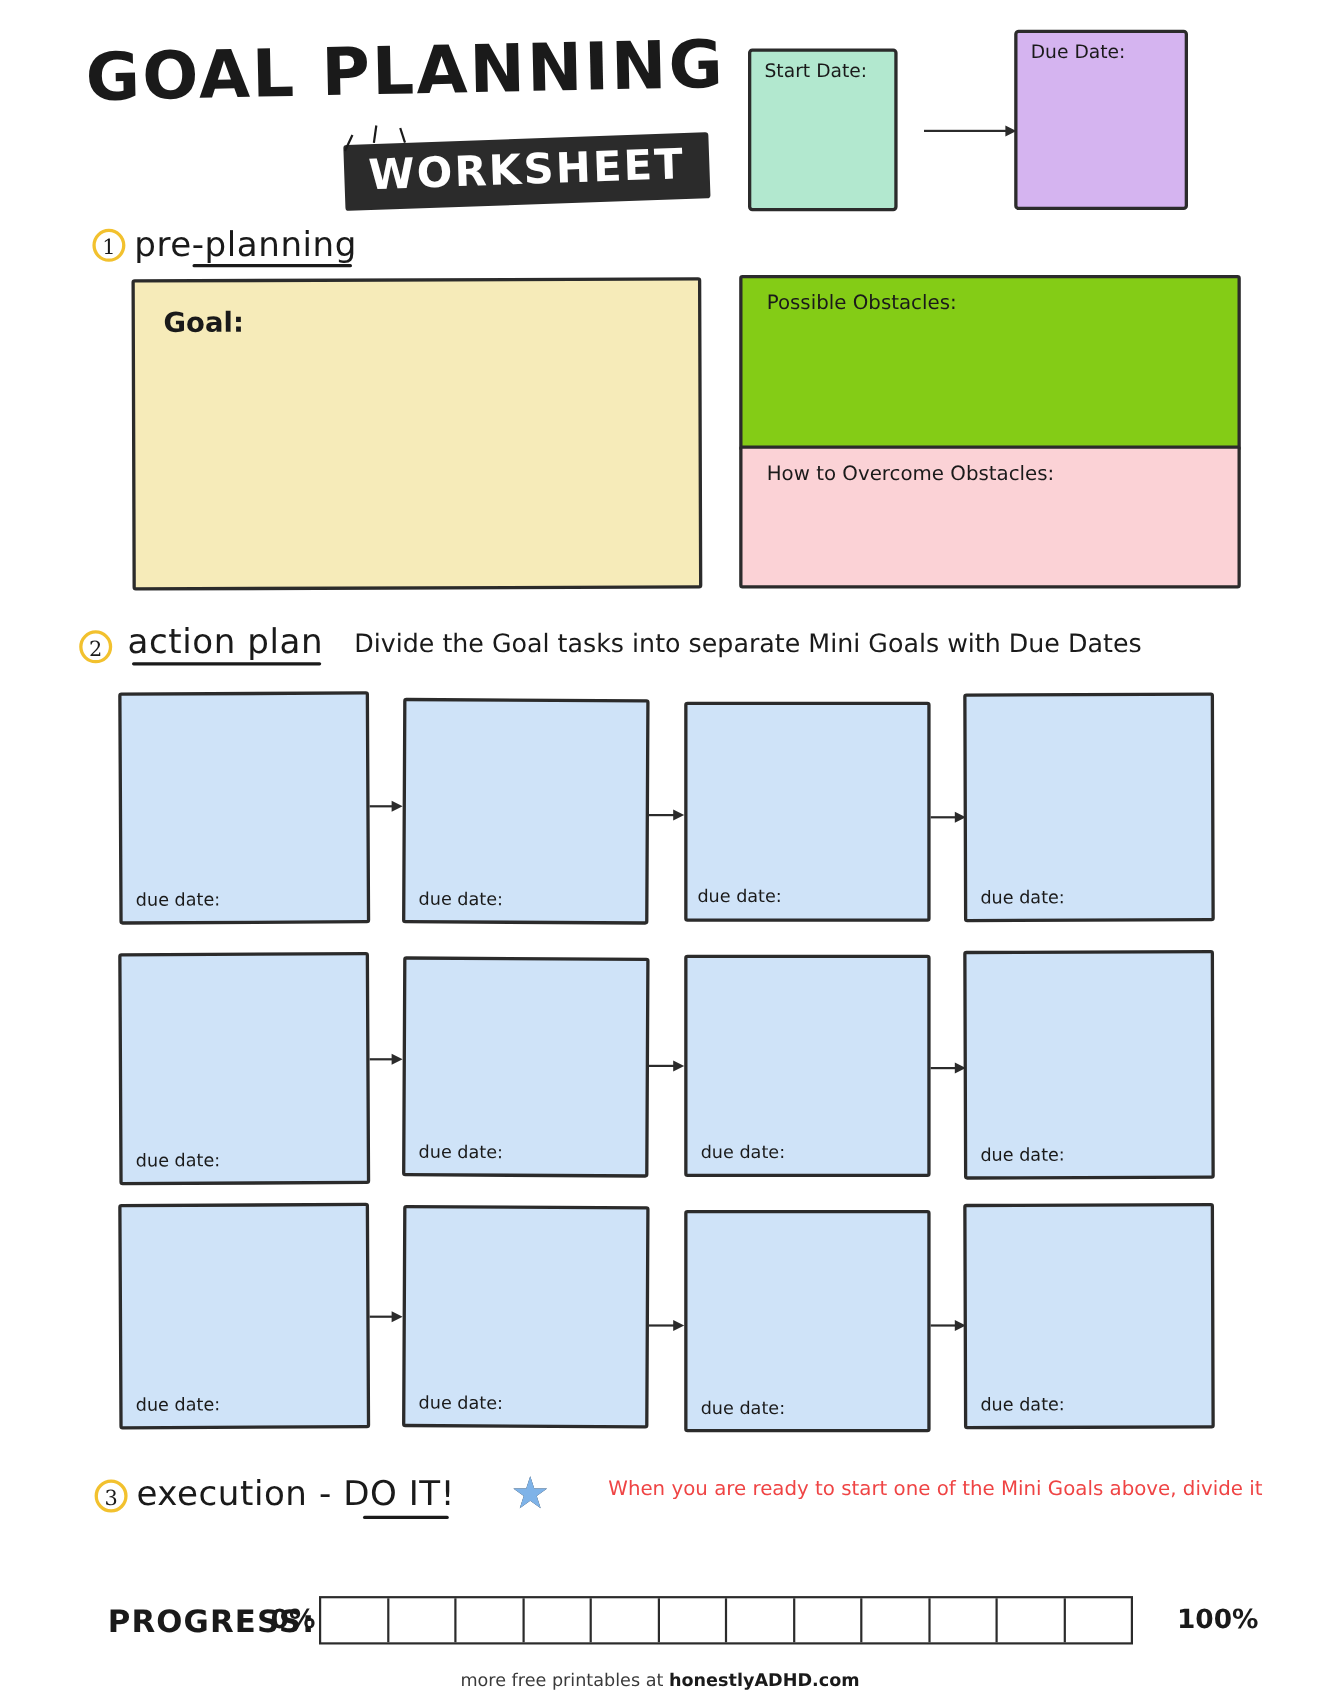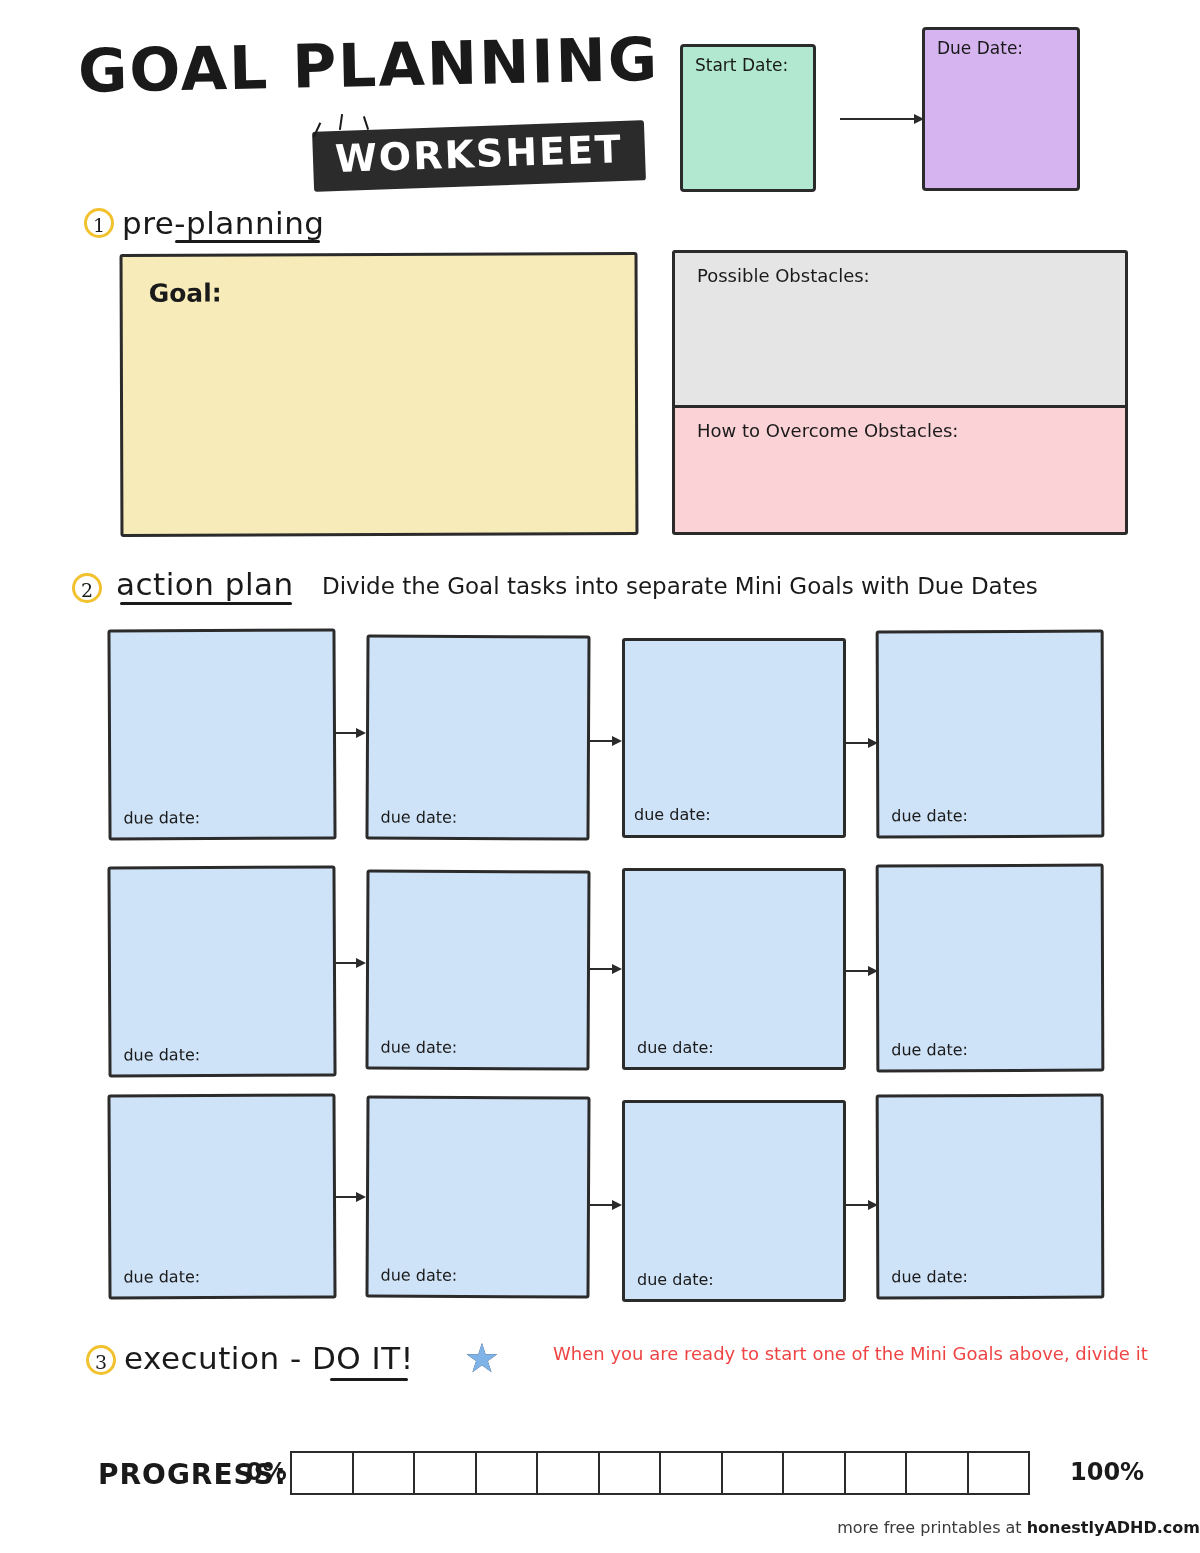--- a/index.html
+++ b/index.html
@@ -132,21 +132,21 @@
     background: #f6ebb9;
     transform: rotate(-0.2deg);
   }
   #goal-box .flabel {
     left: 26px; top: 22px;
     font-size: 25px;
     font-weight: bold;
   }
   #obstacles-box {
     left: 672px; top: 250px; width: 456px; height: 160px;
-    background: #e5e5e5;
+    background: #84cc16;
     padding-left: 22px;
   }
   #overcome-box {
     left: 672px; top: 405px; width: 456px; height: 130px;
     background: #fbd2d6;
   }
 
   .helper-text {
     position: absolute;
     font-size: 23px;
@@ -218,21 +218,21 @@
     flex: 1 1 0;
     border-right: 2px solid #2b2b2b;
     box-sizing: border-box;
   }
   #progress-track .cell:last-child { border-right: none; }
 
   .footer {
     position: absolute;
     left: 0; right: 0;
     top: 1518px;
-    text-align: right;
+    text-align: center;
     font-size: 16px;
     color: #3a3a3a;
   }
   .footer b { color: #1a1a1a; }
 </style>
 </head>
 <body>
 
 <div class="title-main">GOAL PLANNING</div>
 

